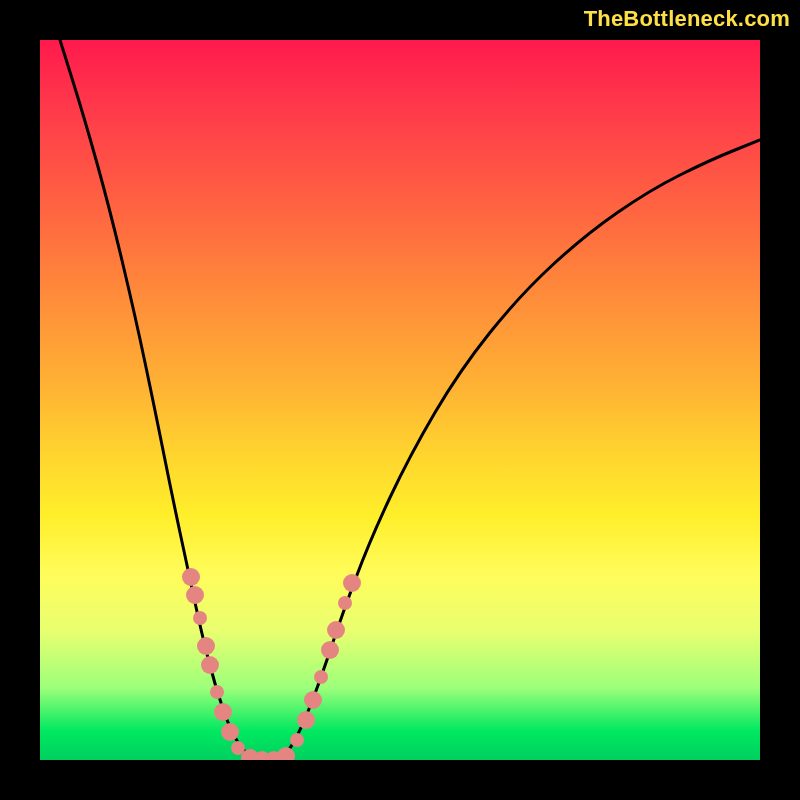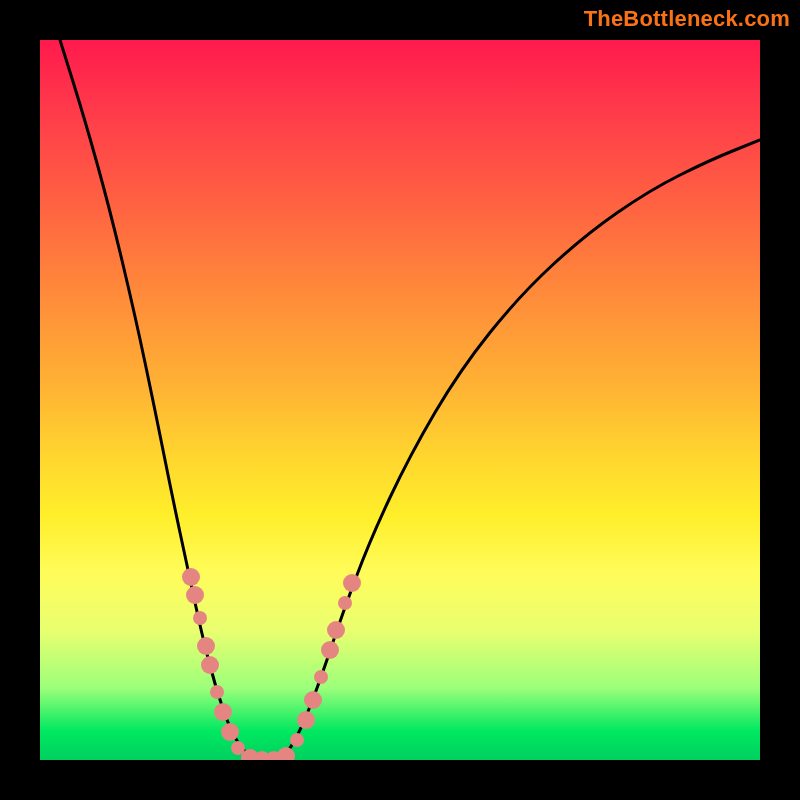--- a/index.html
+++ b/index.html
@@ -38,21 +38,21 @@
       #e9ff70 82%,
       #9cff7a 90%,
       #00e860 96%,
       #00d060 100%
     );
   }
   .watermark {
     position: absolute;
     top: 6px;
     right: 10px;
-    color: #f97316;
+    color: #fde047;
     font-size: 22px;
     font-weight: 600;
     letter-spacing: 0.2px;
   }
   svg.curves {
     position: absolute;
     left: 0;
     top: 0;
     width: 720px;
     height: 720px;

